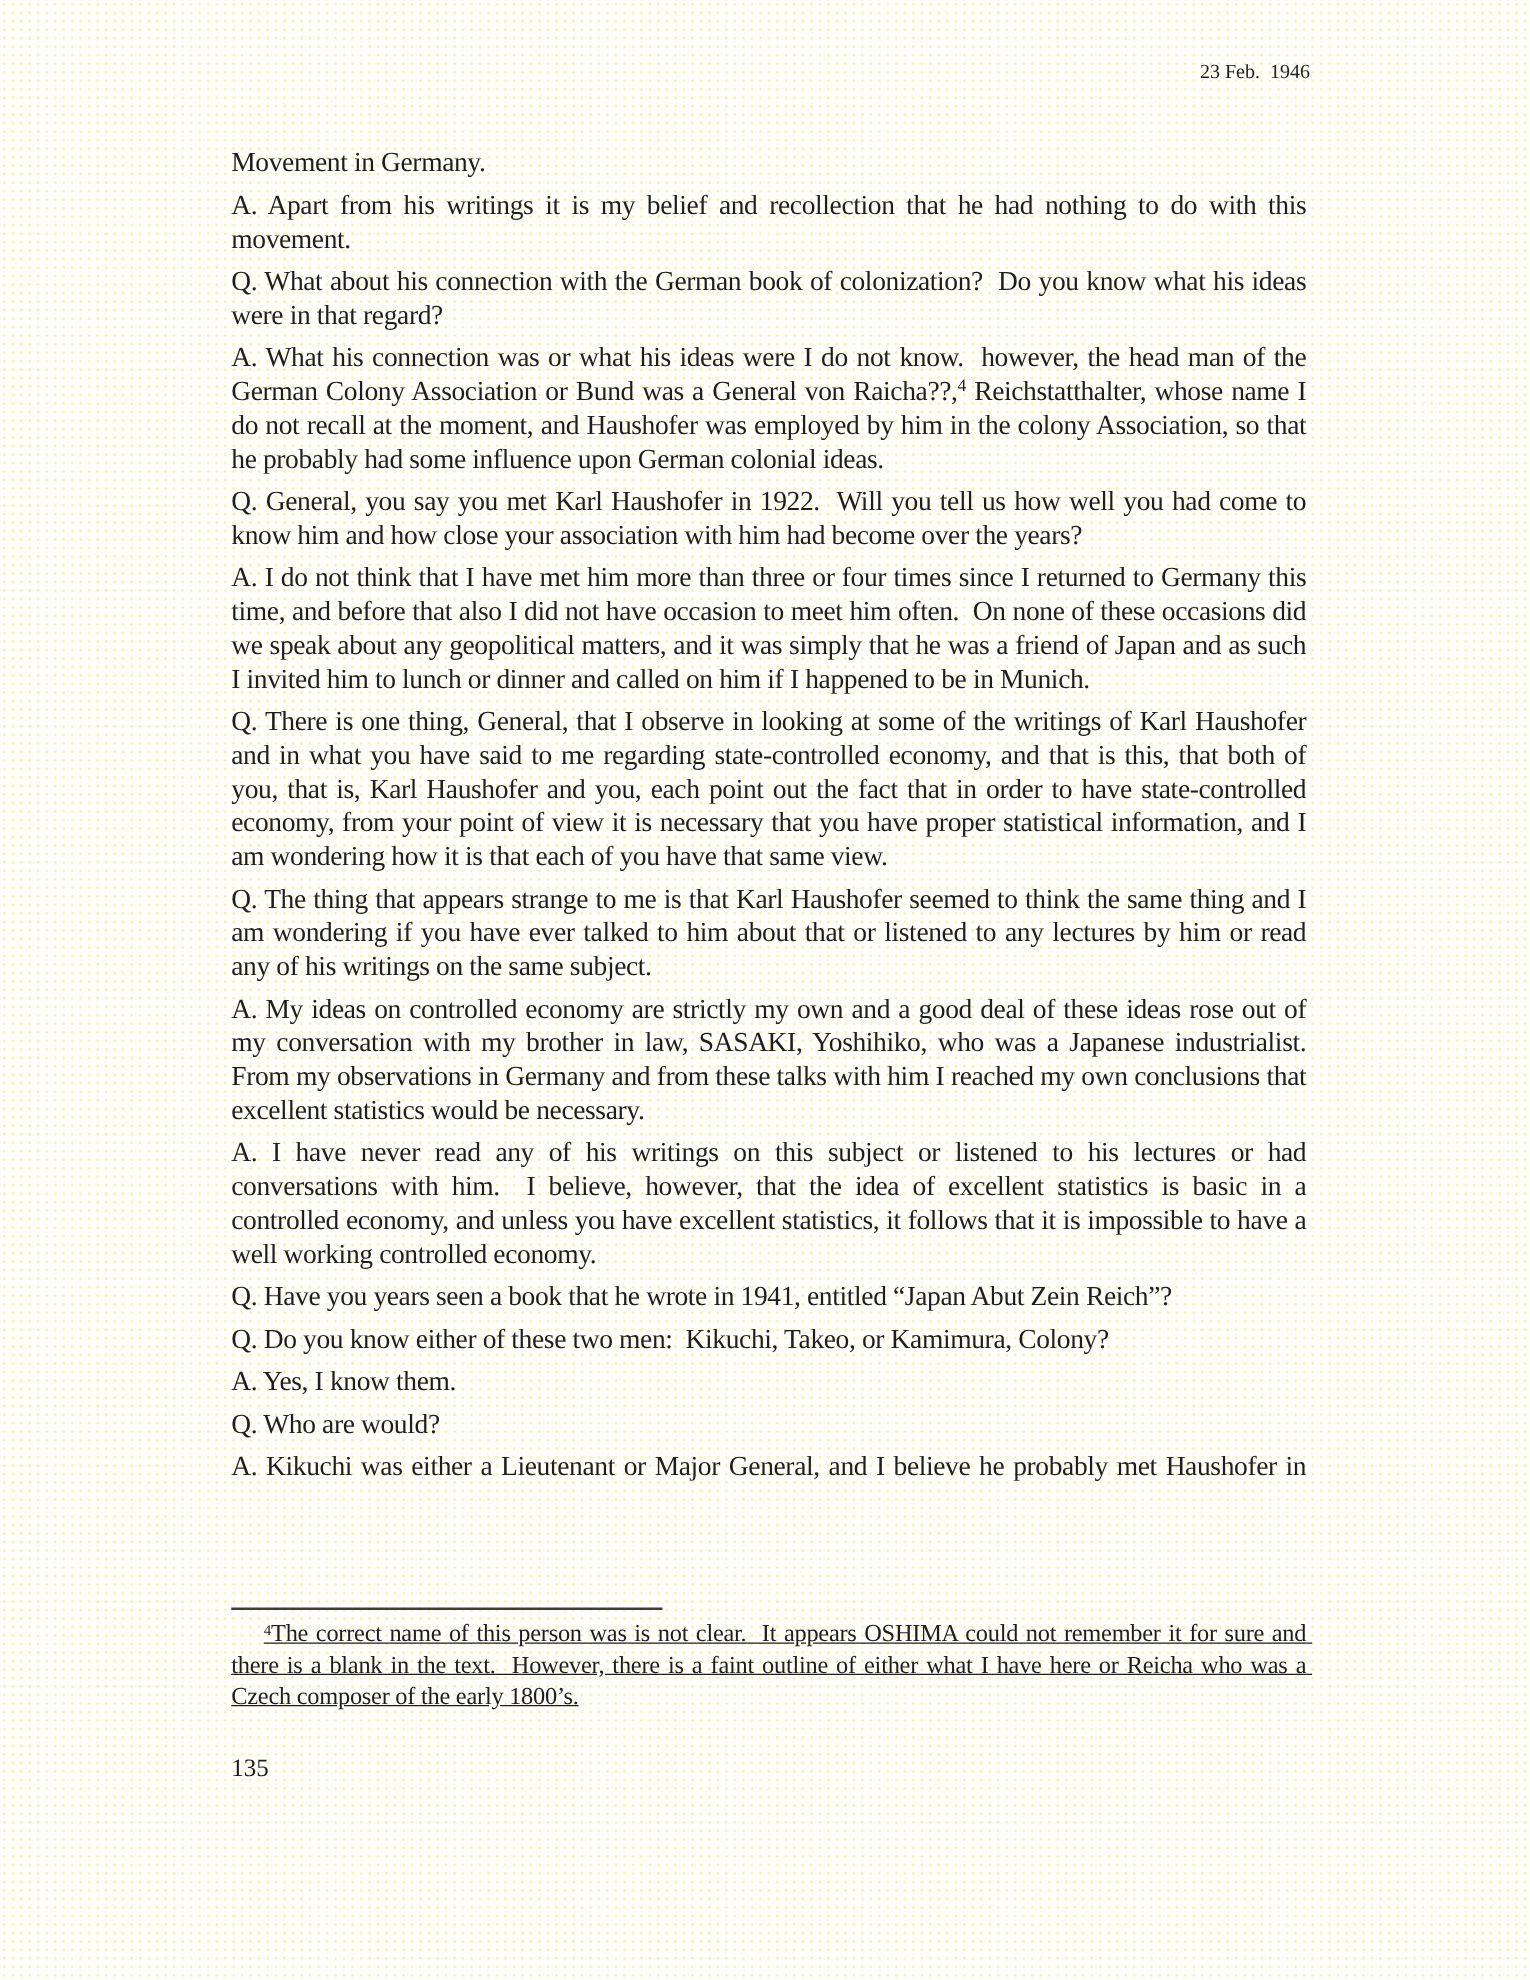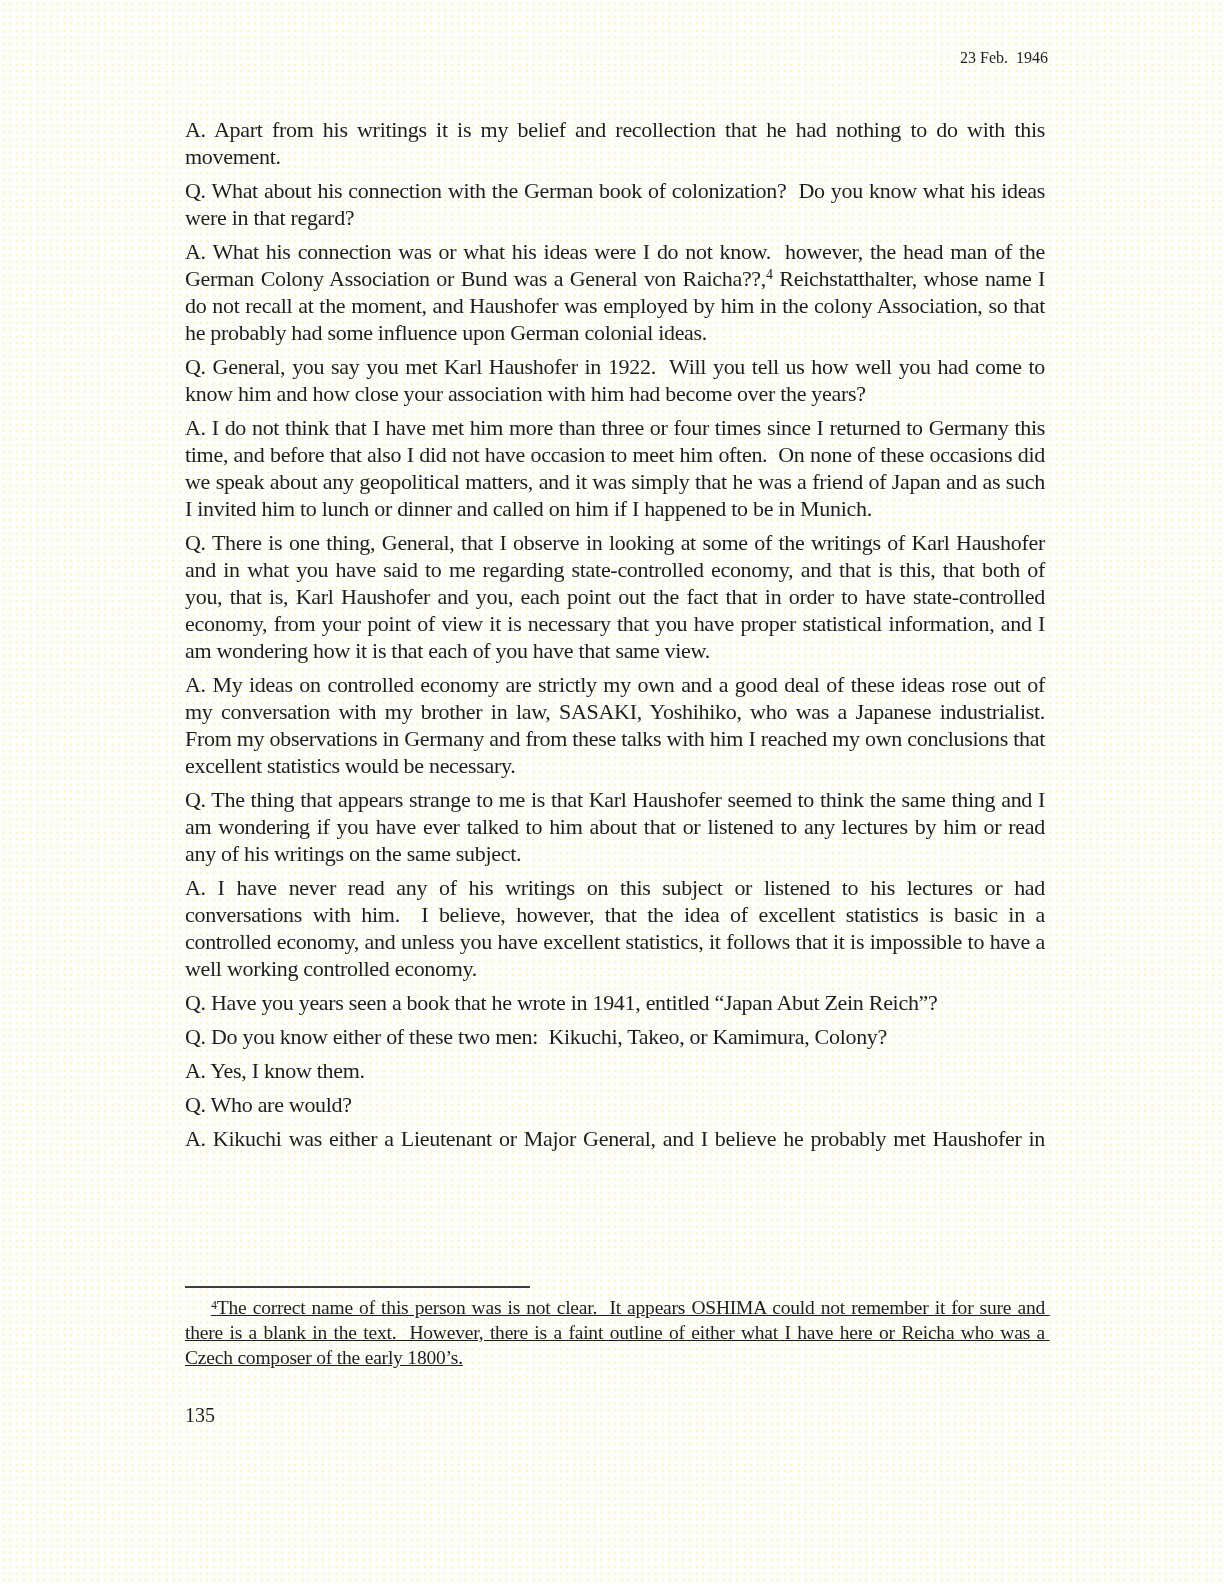--- a/index.html
+++ b/index.html
@@ -75,28 +75,29 @@
   }
 </style>
 </head>
 <body>
 
 <div class="page">
 
   <div class="date">23 Feb.  1946</div>
 
   <div class="body-text">
+    <p>Movement in Germany.</p>
     <p>A. Apart from his writings it is my belief and recollection that he had nothing to do with this movement.</p>
     <p>Q. What about his connection with the German book of colonization?  Do you know what his ideas were in that regard?</p>
     <p><span>A. What his connection was or what his ideas were I do not know.  however, the head man of the German Colony Association or Bund was a General von Raicha??,</span><span class="sup">4</span><span> Reichstatthalter, whose name I do not recall at the moment, and Haushofer was employed by him in the colony Association, so that he probably had some influence upon German colonial ideas.</span></p>
     <p>Q. General, you say you met Karl Haushofer in 1922.  Will you tell us how well you had come to know him and how close your association with him had become over the years?</p>
     <p>A. I do not think that I have met him more than three or four times since I returned to Germany this time, and before that also I did not have occasion to meet him often.  On none of these occasions did we speak about any geopolitical matters, and it was simply that he was a friend of Japan and as such I invited him to lunch or dinner and called on him if I happened to be in Munich.</p>
     <p>Q. There is one thing, General, that I observe in looking at some of the writings of Karl Haushofer and in what you have said to me regarding state-controlled economy, and that is this, that both of you, that is, Karl Haushofer and you, each point out the fact that in order to have state-controlled economy, from your point of view it is necessary that you have proper statistical information, and I am wondering how it is that each of you have that same view.</p>
+    <p>Q. The thing that appears strange to me is that Karl Haushofer seemed to think the same thing and I am wondering if you have ever talked to him about that or listened to any lectures by him or read any of his writings on the same subject.</p>
     <p>A. My ideas on controlled economy are strictly my own and a good deal of these ideas rose out of my conversation with my brother in law, SASAKI, Yoshihiko, who was a Japanese industrialist.  From my observations in Germany and from these talks with him I reached my own conclusions that excellent statistics would be necessary.</p>
-    <p>Q. The thing that appears strange to me is that Karl Haushofer seemed to think the same thing and I am wondering if you have ever talked to him about that or listened to any lectures by him or read any of his writings on the same subject.</p>
     <p>A. I have never read any of his writings on this subject or listened to his lectures or had conversations with him.  I believe, however, that the idea of excellent statistics is basic in a controlled economy, and unless you have excellent statistics, it follows that it is impossible to have a well working controlled economy.</p>
     <p>Q. Have you years seen a book that he wrote in 1941, entitled “Japan Abut Zein Reich”?</p>
     <p>Q. Do you know either of these two men:  Kikuchi, Takeo, or Kamimura, Colony?</p>
     <p>A. Yes, I know them.</p>
     <p>Q. Who are would?</p>
     <p class="fill">A. Kikuchi was either a Lieutenant or Major General, and I believe he probably met Haushofer in</p>
   </div>
 
   <div class="footnote">
     <div class="footnote-rule"></div>

